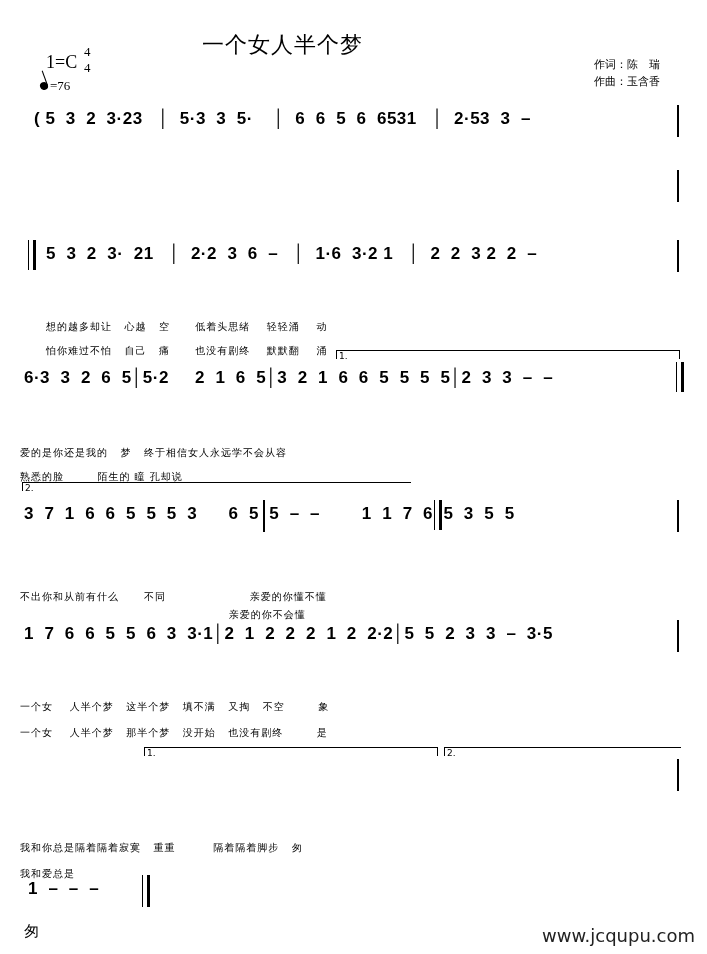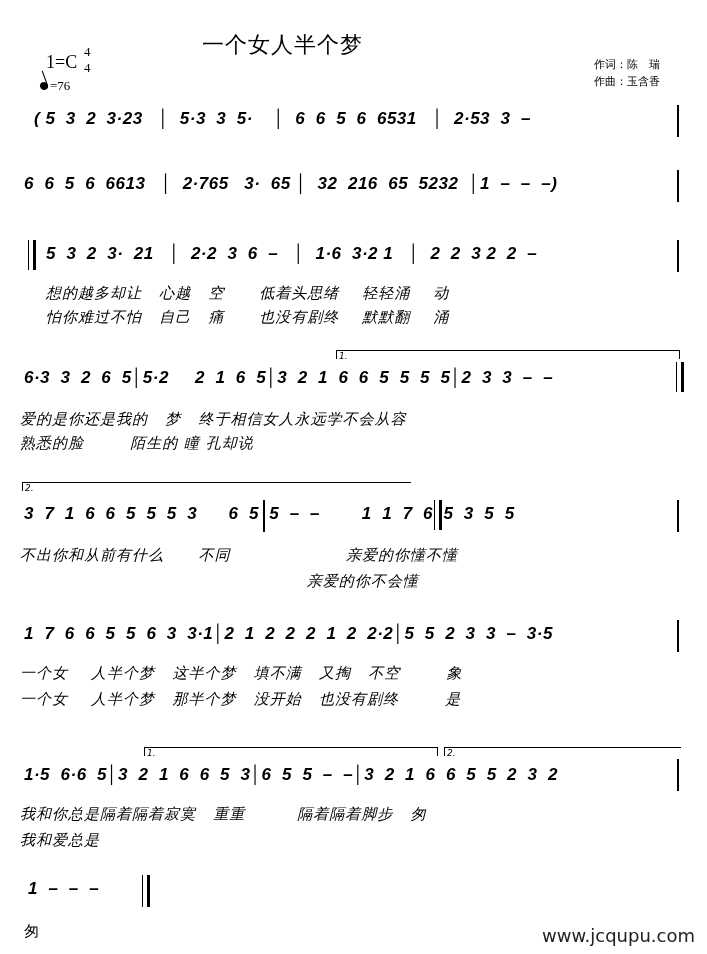--- a/index.html
+++ b/index.html
@@ -5,23 +5,23 @@
   html,body{margin:0;padding:0;background:#fff;}
   body{width:707px;height:954px;position:relative;overflow:hidden;color:#000;font-family:"DejaVu Sans",sans-serif;}
   .abs{position:absolute;}
   .title{left:0;width:565px;top:30px;text-align:center;font-size:22px;font-family:"DejaVu Sans",sans-serif;letter-spacing:1px;}
   .key{left:46px;top:52px;font-size:18px;font-family:"Liberation Serif",serif;}
   .timesig{left:84px;top:44px;font-size:13px;font-family:"Liberation Serif",serif;text-align:center;line-height:16px;}
   .tempo{left:40px;top:78px;font-size:13px;font-family:"Liberation Serif",serif;}
   .note-glyph{display:inline-block;width:8px;height:8px;border-radius:50%;background:#000;transform:rotate(-20deg);margin-right:2px;position:relative;}
   .note-glyph:after{content:"";position:absolute;right:0;bottom:3px;width:1.5px;height:16px;background:#000;}
   .credits{left:594px;top:56px;font-size:11px;line-height:17px;}
-  .line{left:0;width:707px;height:60px;font-style:italic;}
+  .line{left:0;width:707px;height:60px;}
   .notes{position:absolute;font-family:"Liberation Sans",sans-serif;font-weight:bold;font-size:17px;white-space:pre;letter-spacing:0.5px;}
-  .lyric{position:absolute;font-size:15px;white-space:pre;letter-spacing:1px;}
+  .lyric{position:absolute;font-size:10px;white-space:pre;letter-spacing:1px;margin-top:36px;}
   .bar{position:absolute;width:1.5px;background:#000;}
   .dbl{position:absolute;width:4px;border-left:1.5px solid #000;border-right:3px solid #000;}
   .volta{position:absolute;height:8px;border-top:1px solid #000;border-left:1px solid #000;font-size:9px;padding-left:2px;line-height:10px;}
   .volta.r{border-right:1px solid #000;}
   .watermark{right:12px;bottom:8px;font-size:18px;font-family:"DejaVu Sans",sans-serif;color:#222;}
   .final-lyric{left:24px;top:922px;font-size:15px;}
 </style>
 </head>
 <body>
 
@@ -38,21 +38,20 @@
   <div>作词：陈　瑞</div>
   <div>作曲：玉含香</div>
 </div>
 
 <div class="abs line" style="top:105px;">
   <div class="notes" style="left:34px;top:4px;">( 5  3  2  3·23   │  5·3  3  5·    │  6  6  5  6  6531   │  2·53  3  –</div>
   <div class="bar" style="left:677px;top:0;height:32px;"></div>
 </div>
 
 <div class="abs line" style="top:170px;">
-  <div class="notes" style="left:24px;top:4px;">6  6  5  6  6613   │  2·765   3·  65 │  32  216  65  5232  │1  –  –  –)</div>
   <div class="bar" style="left:677px;top:0;height:32px;"></div>
 </div>
 
 <div class="abs line" style="top:240px;height:95px;">
   <div class="dbl" style="left:28px;top:0;height:30px;"></div>
   <div class="notes" style="left:46px;top:4px;">5  3  2  3·  21   │  2·2  3  6  –   │  1·6  3·2 1   │  2  2  3 2  2  –</div>
   <div class="lyric" style="left:46px;top:44px;">想的越多却让   心越   空      低着头思绪    轻轻涌    动</div>
   <div class="lyric" style="left:46px;top:68px;">怕你难过不怕   自己   痛      也没有剧终    默默翻    涌</div>
   <div class="bar" style="left:677px;top:0;height:32px;"></div>
 </div>
@@ -64,35 +63,34 @@
   <div class="lyric" style="left:20px;top:62px;">爱的是你还是我的   梦   终于相信女人永远学不会从容</div>
   <div class="lyric" style="left:20px;top:86px;">熟悉的脸        陌生的 瞳 孔却说</div>
 </div>
 
 <div class="abs line" style="top:480px;height:115px;">
   <div class="volta" style="left:22px;top:2px;width:386px;">2.</div>
   <div class="notes" style="left:24px;top:24px;">3  7  1  6  6  5  5  5  3      6  5  5  –  –        1  1  7  6  5  3  5  5</div>
   <div class="bar" style="left:263px;top:20px;height:32px;"></div>
   <div class="dbl" style="left:434px;top:20px;height:30px;"></div>
   <div class="bar" style="left:677px;top:20px;height:32px;"></div>
-  <div class="lyric" style="left:20px;top:66px;">不出你和从前有什么      不同                    亲爱的你懂不懂</div>
+  <div class="lyric" style="left:20px;top:74px;">不出你和从前有什么      不同                    亲爱的你懂不懂</div>
   <div class="lyric" style="left:24px;top:92px;">                                                 亲爱的你不会懂</div>
 </div>
 
 <div class="abs line" style="top:620px;height:95px;">
   <div class="notes" style="left:24px;top:4px;">1  7  6  6  5  5  6  3  3·1│2  1  2  2  2  1  2  2·2│5  5  2  3  3  –  3·5</div>
   <div class="bar" style="left:677px;top:0;height:32px;"></div>
   <div class="lyric" style="left:20px;top:44px;">一个女    人半个梦   这半个梦   填不满   又掏   不空        象</div>
   <div class="lyric" style="left:20px;top:70px;">一个女    人半个梦   那半个梦   没开始   也没有剧终        是</div>
 </div>
 
 <div class="abs line" style="top:745px;height:110px;">
   <div class="volta r" style="left:144px;top:2px;width:290px;">1.</div>
   <div class="volta" style="left:444px;top:2px;width:234px;">2.</div>
-  <div class="notes" style="left:24px;top:20px;">1·5  6·6  5│3  2  1  6  6  5  3│6  5  5  –  –│3  2  1  6  6  5  5  2  3  2</div>
   <div class="bar" style="left:677px;top:14px;height:32px;"></div>
   <div class="lyric" style="left:20px;top:60px;">我和你总是隔着隔着寂寞   重重         隔着隔着脚步   匆</div>
   <div class="lyric" style="left:20px;top:86px;">我和爱总是</div>
 </div>
 
 <div class="abs line" style="top:875px;">
   <div class="notes" style="left:28px;top:4px;">1  –  –  –</div>
   <div class="dbl" style="left:142px;top:0;height:32px;"></div>
 </div>
 <div class="abs final-lyric">匆</div>

